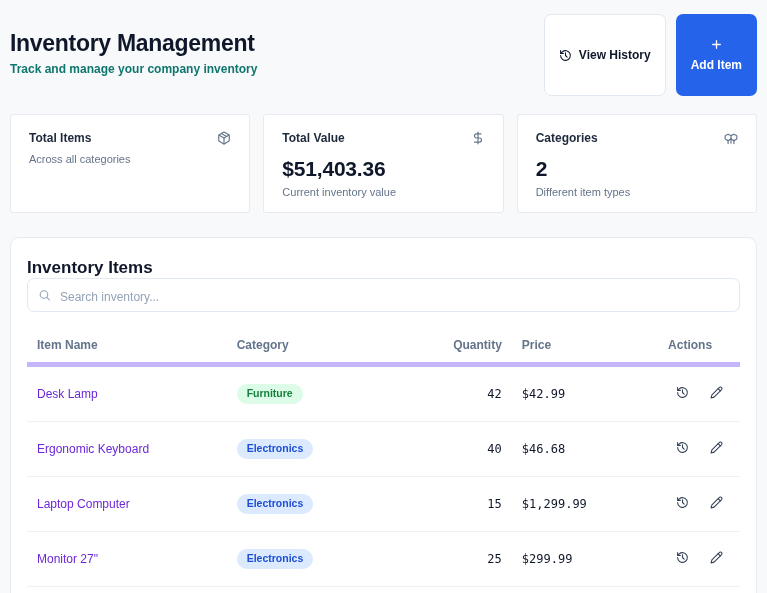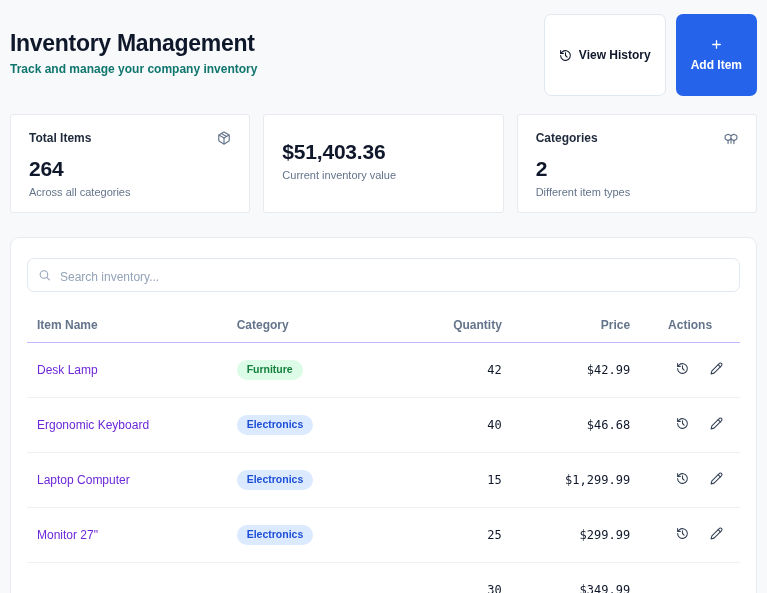--- a/index.html
+++ b/index.html
@@ -43,27 +43,27 @@
   .search-wrap { position: relative; margin-bottom: 18px; }
   .search-wrap svg { position: absolute; left: 11px; top: 50%; transform: translateY(-50%); color: #94a3b8; }
   .search-input { width: 100%; height: 34px; border: 1px solid #e2e8f0; border-radius: 7px;
                   padding: 4px 12px 0 32px; font-size: 12px; color: #0f172a; background: #fff;
                   font-family: inherit; outline: none; }
   .search-input::placeholder { color: #94a3b8; }
 
   
   table { width: 100%; border-collapse: collapse; }
   thead th { font-size: 12px; font-weight: 600; color: #64748b; text-align: left;
-             padding: 8px 10px 10px; border-bottom: 1px solid #c4b5fd; }
+             padding: 8px 10px 10px; border-bottom: 5px solid #c4b5fd; }
   tbody td { padding: 13px 10px; border-bottom: 1px solid #eef0f4; font-size: 12px; vertical-align: middle; }
   tbody tr:last-child td { border-bottom: none; }
   .col-name { width: 28%; }
   .col-cat { width: 24%; }
   .col-qty { width: 16%; text-align: right; }
-  .col-price { width: 18%; text-align: right; }
+  .col-price { width: 18%; }
   .col-actions { width: 14%; text-align: center; }
   td.num { font-family: "DejaVu Sans Mono", "Liberation Mono", monospace; font-size: 12px; }
   .item-name { font-weight: 500; color: #6d28d9; }
 
   .badge { display: inline-block; font-size: 10.5px; font-weight: 600; padding: 3px 10px;
            border-radius: 999px; line-height: 1.3; }
 
   .actions-cell { display: flex; justify-content: flex-end; gap: 6px; }
   .icon-btn { width: 28px; height: 28px; display: inline-flex; align-items: center; justify-content: center;
               background: transparent; border: none; border-radius: 6px; cursor: pointer; color: #334155; }
@@ -106,25 +106,33 @@
         <span class="stat-label">Total Items</span>
         <span class="stat-icon">
           <svg width="14" height="14" viewBox="0 0 24 24" fill="none" stroke="currentColor" stroke-width="2" stroke-linecap="round" stroke-linejoin="round">
               <path d="M16.5 9.4 7.55 4.24"></path>
               <path d="M21 16V8a2 2 0 0 0-1-1.73l-7-4a2 2 0 0 0-2 0l-7 4A2 2 0 0 0 3 8v8a2 2 0 0 0 1 1.73l7 4a2 2 0 0 0 2 0l7-4A2 2 0 0 0 21 16z"></path>
               <path d="M3.27 6.96 12 12.01l8.73-5.05"></path>
               <path d="M12 22.08V12"></path>
             </svg>
         </span>
       </div>
-      <div class="stat-value">264</div>
       <div class="stat-caption">Across all categories</div>
     </div>
 
     <div class="stat-card">
+      <div class="stat-top">
+        <span class="stat-label">Total Value</span>
+        <span class="stat-icon">
+          <svg width="14" height="14" viewBox="0 0 24 24" fill="none" stroke="currentColor" stroke-width="2" stroke-linecap="round" stroke-linejoin="round">
+              <path d="M12 2v20"></path>
+              <path d="M17 5H9.5a3.5 3.5 0 0 0 0 7h5a3.5 3.5 0 0 1 0 7H6"></path>
+            </svg>
+        </span>
+      </div>
       <div class="stat-value">$51,403.36</div>
       <div class="stat-caption">Current inventory value</div>
     </div>
 
     <div class="stat-card">
       <div class="stat-top">
         <span class="stat-label">Categories</span>
         <span class="stat-icon">
           <svg width="14" height="14" viewBox="0 0 24 24" fill="none" stroke="currentColor" stroke-width="2" stroke-linecap="round" stroke-linejoin="round">
               <path d="M7 16.5 2.6 14a1 1 0 0 1-.6-.87V8.5a1 1 0 0 1 .6-.87L7 5.5l4.4 2.13a1 1 0 0 1 .6.87v4.63a1 1 0 0 1-.6.87L7 16.5z"></path>
@@ -135,20 +143,21 @@
               <path d="M17 16.5v5"></path>
             </svg>
         </span>
       </div>
       <div class="stat-value">2</div>
       <div class="stat-caption">Different item types</div>
     </div>
   </div>
 
   <div class="main-card">
+    <div class="section-title">Inventory Items</div>
 
     <div class="search-wrap">
       <span>
         <svg width="13" height="13" viewBox="0 0 24 24" fill="none" stroke="currentColor" stroke-width="2" stroke-linecap="round">
             <circle cx="11" cy="11" r="7"></circle>
             <path d="m21 21-4.3-4.3"></path>
           </svg>
       </span>
       <input class="search-input" type="text" placeholder="Search inventory..." style="">
     </div>

